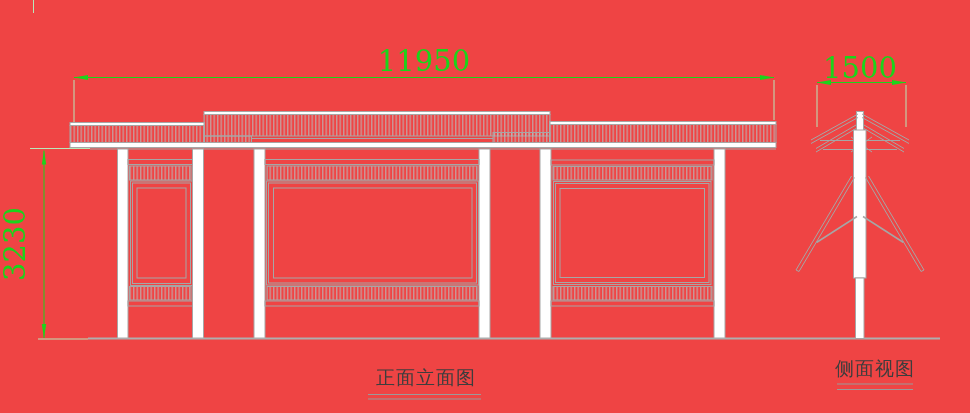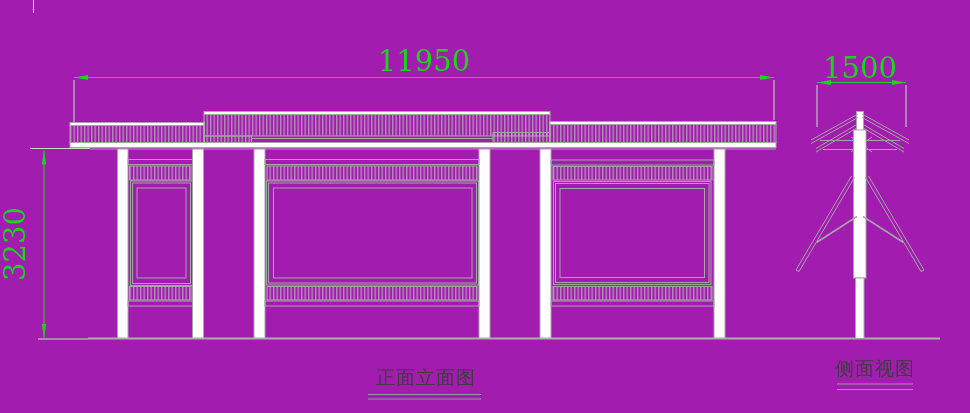--- a/index.html
+++ b/index.html
@@ -1,19 +1,19 @@
 <!DOCTYPE html>
 <html><head>
 <meta charset="utf-8">
 <style>
   html,body{margin:0;padding:0;background:#ffffff;}
   .canvas{
     position:relative;
     width:970px;height:413px;
-    background:#a21caf;
+    background:#ef4444;
     font-family:"Liberation Sans",sans-serif;
     overflow:hidden;
   }
   svg{display:block;}
   .dim-text{
     font-family:"DejaVu Serif","Liberation Serif",serif;
     font-size:29px;
     fill:#1bd41b;
   }
   .title-text{

